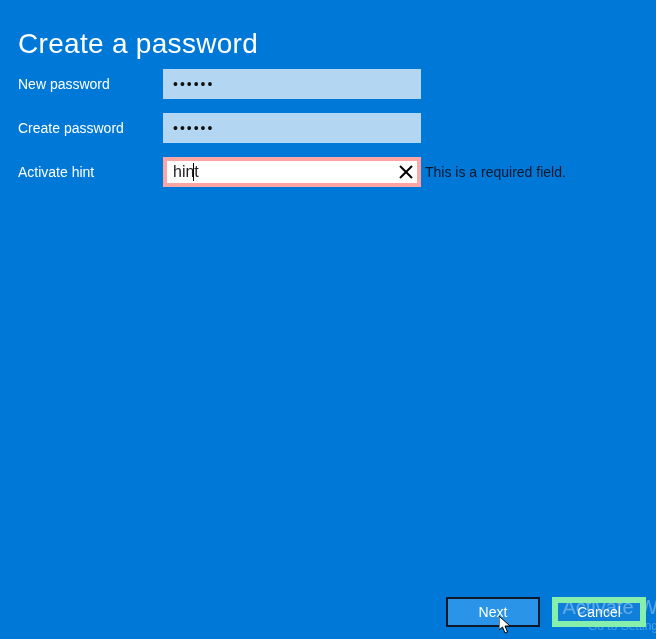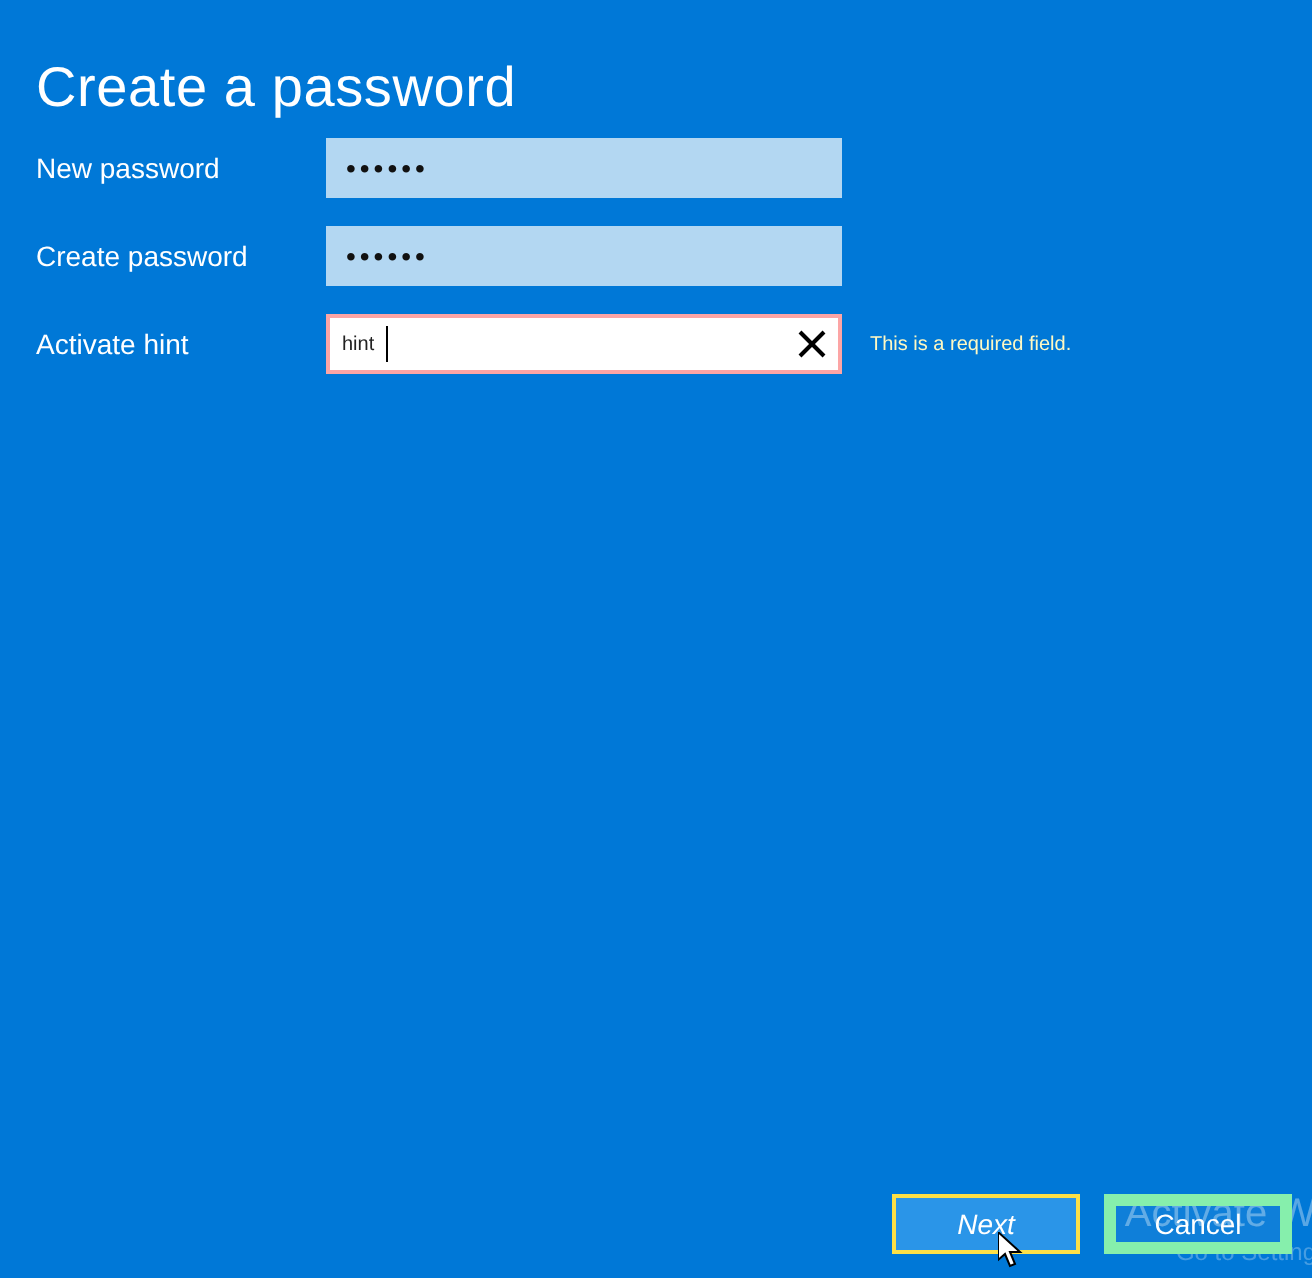--- a/index.html
+++ b/index.html
@@ -52,46 +52,46 @@
       padding: 0 10px;
       font-size: 14px;
       letter-spacing: 2px;
       color: #111;
       outline: none;
     }
     .hint-field {
       width: 100%;
       height: 100%;
       background: #ffffff;
-      border: 2px solid #fca5a5;
+      border: 4px solid #fca5a5;
       padding: 0 30px 0 6px;
-      font-size: 10px;
+      font-size: 16px;
       color: #222222;
       outline: none;
     }
     .clear-x {
       position: absolute;
       right: 6px;
       top: 50%;
       transform: translateY(-50%);
       width: 18px;
       height: 18px;
       display: flex;
       align-items: center;
       justify-content: center;
       cursor: pointer;
     }
     .clear-x svg {
       width: 14px;
       height: 14px;
     }
     .msg {
-      margin-left: 14px;
-      font-size: 10px;
-      color: #fef9c3;
+      margin-left: 4px;
+      font-size: 14px;
+      color: #0f172a;
     }
     .caret {
       position: absolute;
       left: 30px;
       top: 6px;
       width: 1px;
       height: 18px;
       background: #000;
     }
     .footer {
@@ -109,22 +109,21 @@
       color: #ffffff;
       font-size: 14px;
       font-family: inherit;
       cursor: pointer;
       display: flex;
       align-items: center;
       justify-content: center;
     }
     .btn.primary {
       background: #1986db;
-      border: 2px solid #fde047;
-      font-style: italic;
+      border: 2px solid #0f172a;
     }
     .btn.primary-hover {
       background: #2a95e8;
     }
     .watermark {
       position: absolute;
       bottom: 6px;
       right: -2px;
       text-align: right;
       color: rgba(255,255,255,0.35);

